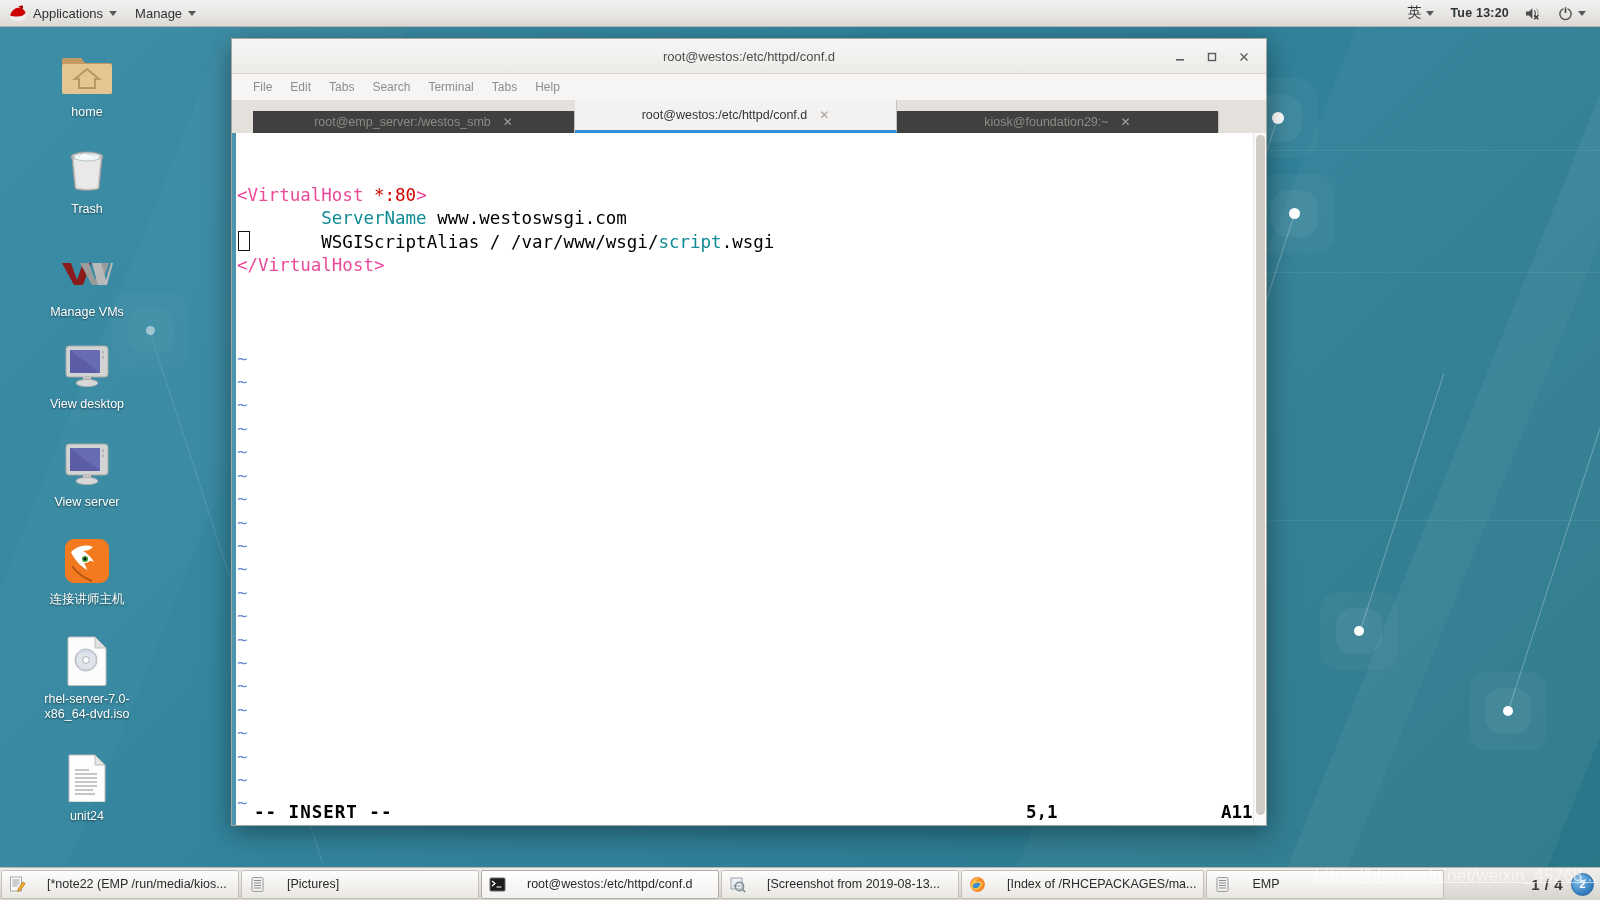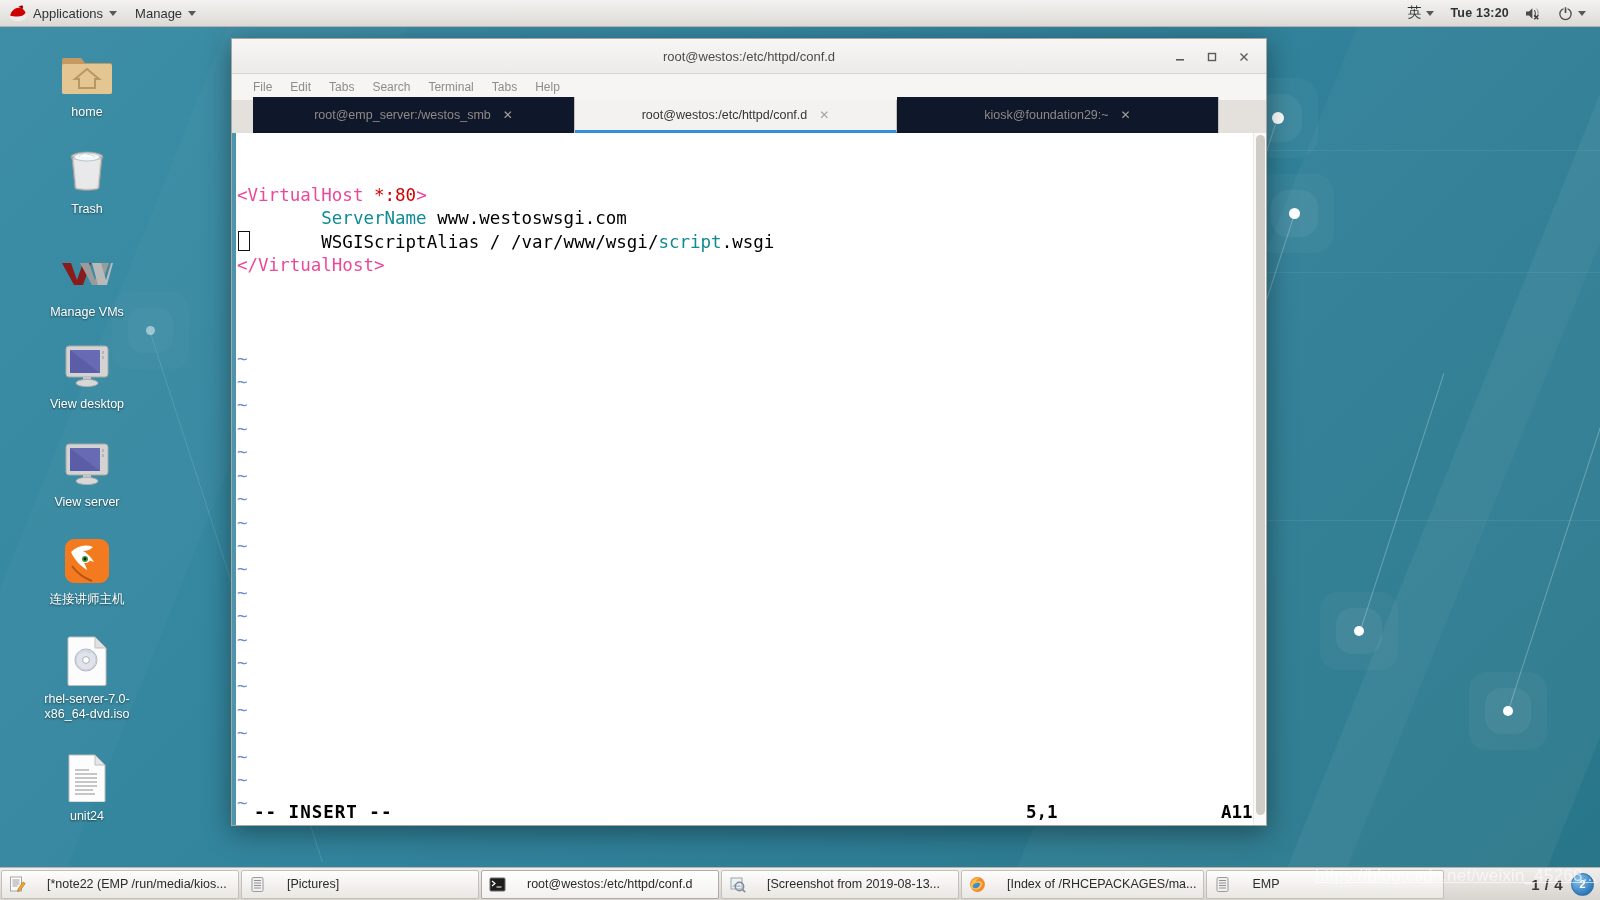--- a/index.html
+++ b/index.html
@@ -95,24 +95,24 @@
         justify-content: center; color: #5b5b5b; font-size: 13px; }
 
   #menubar { height: 26px; display: flex; align-items: center;
              padding-left: 13px; gap: 2px;
              background: #f6f5f4; }
   #menubar .mi { font-size: 12px; color: #8d8d8d; padding: 2px 8px; }
 
   #tabbar { height: 33px; display: flex; align-items: flex-end;
             background: #e4e1dc; padding-left: 21px; }
   .tab {
-    position: relative; height: 36px; display: flex; align-items: center;
+    position: relative; height: 22px; display: flex; align-items: center;
     justify-content: center; gap: 8px; padding: 0 14px;
     font-size: 12.5px; min-width: 322px;
-    background: #0f172a; color: #8e8a85;
+    background: #404040; color: #8e8a85;
     border-right: 1px solid #c6c2bb;
   }
   .tab.active {
     background: #f3f2f1; color: #353535;
     border-bottom: 3px solid #2f8fd8; height: 33px;
   }
   .tab .tab-label { white-space: nowrap; overflow: hidden; text-overflow: ellipsis; }
   .tab .tab-close { font-size: 12px; color: #a6a29c; margin-left: 4px; }
 
   #term-body {

